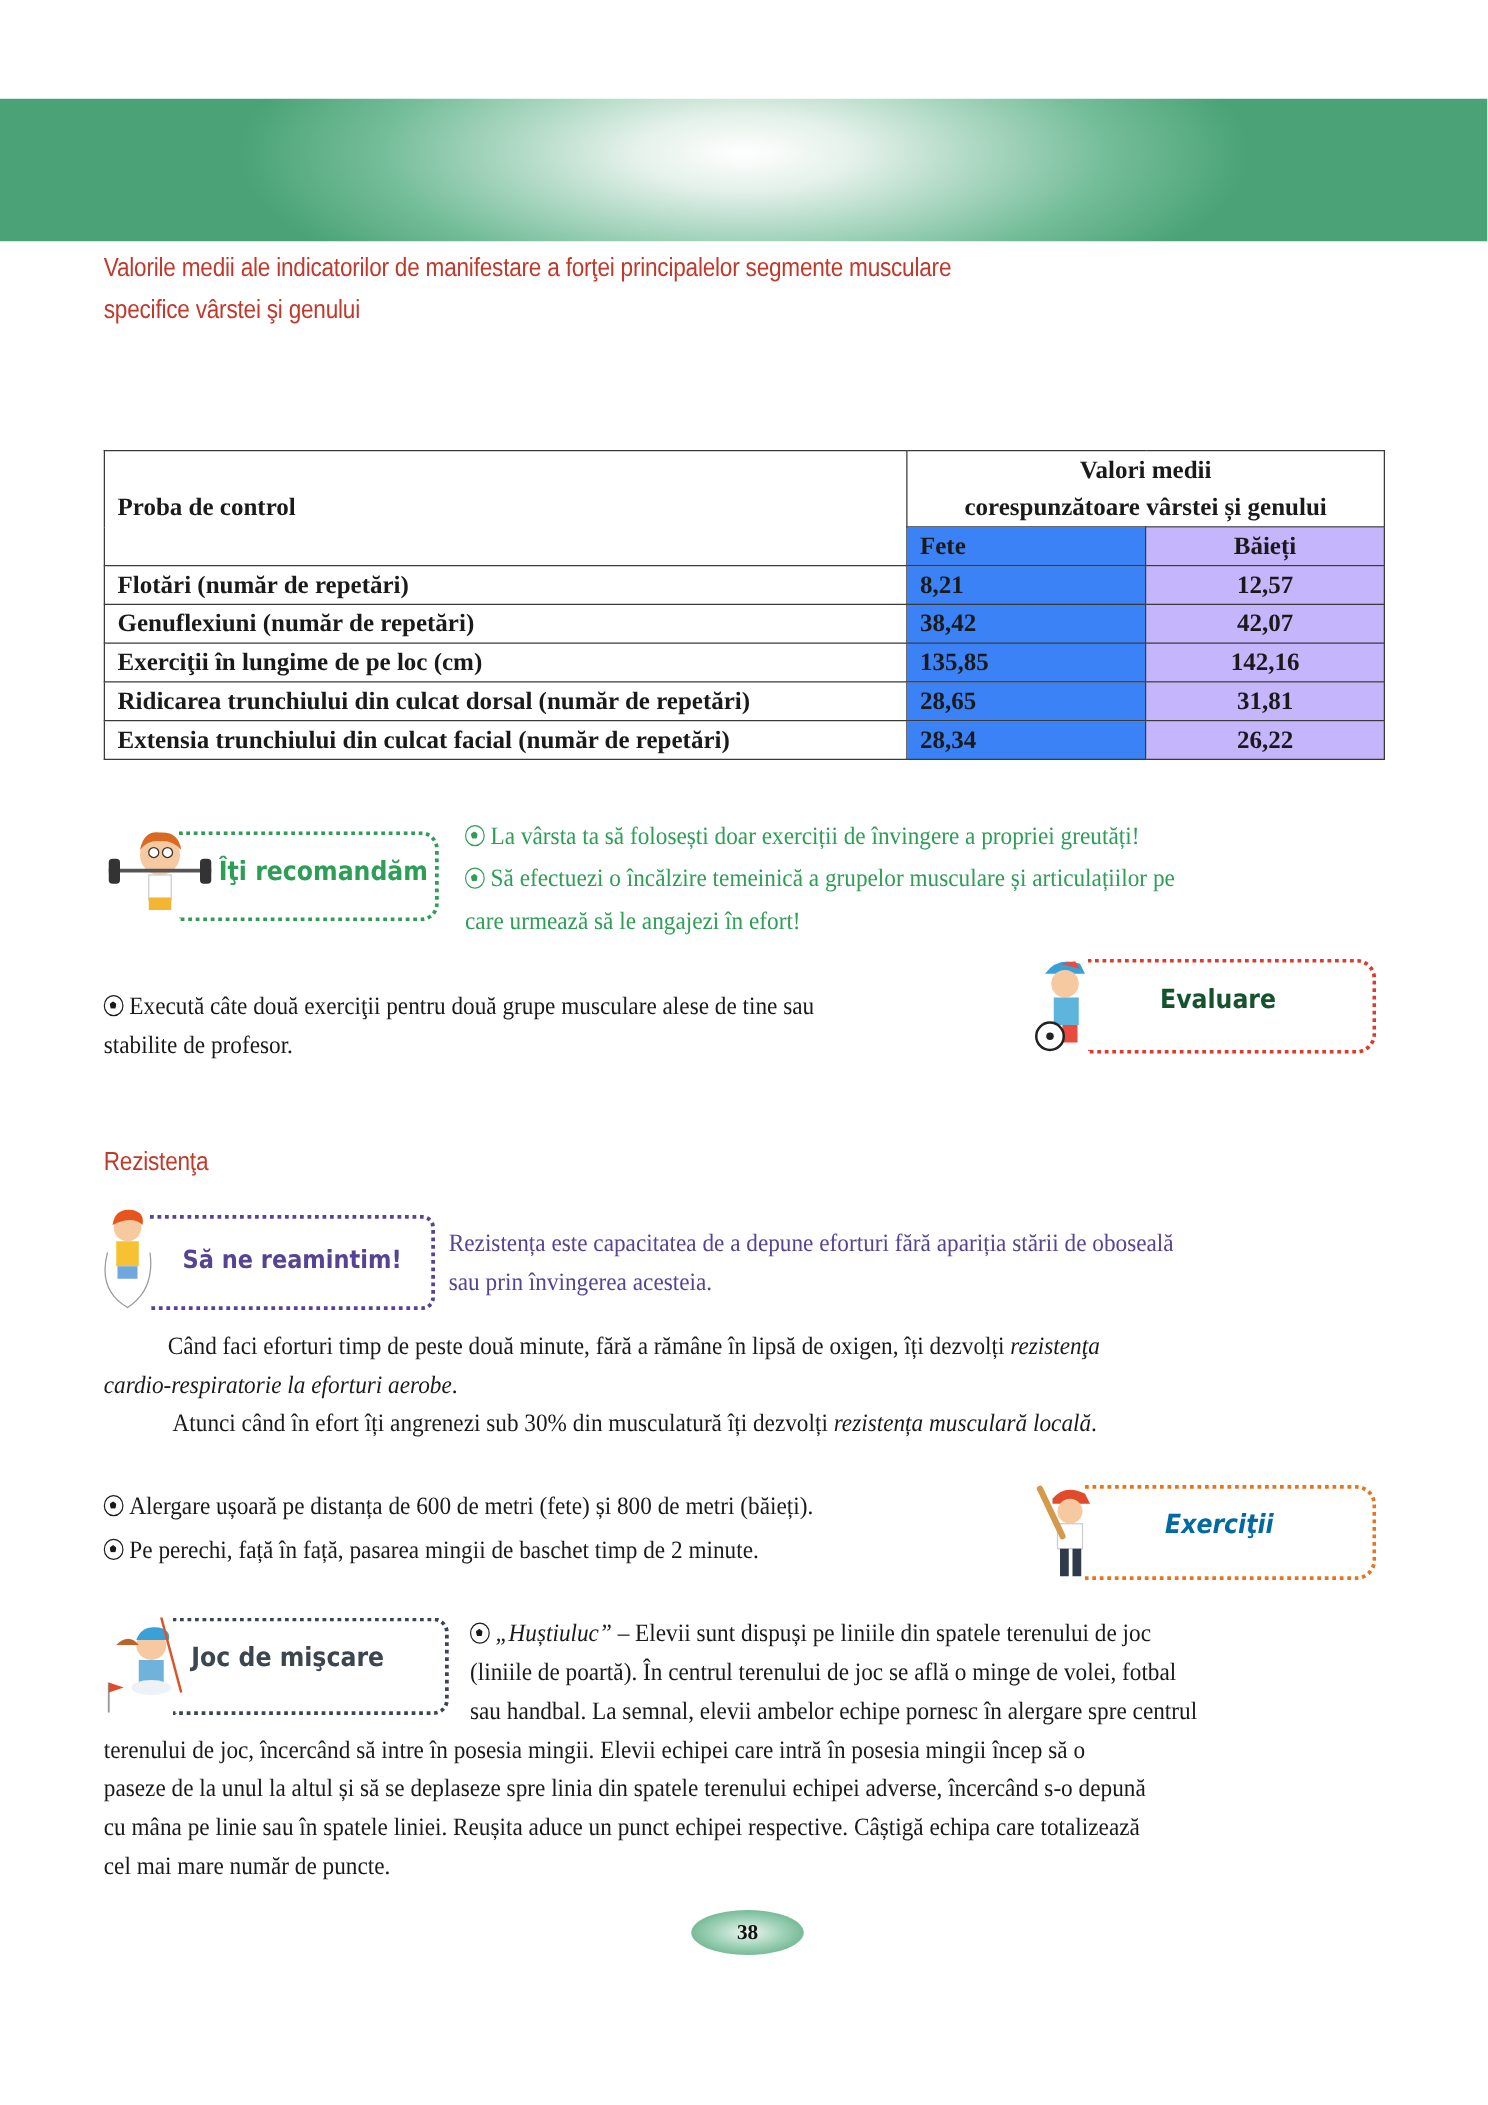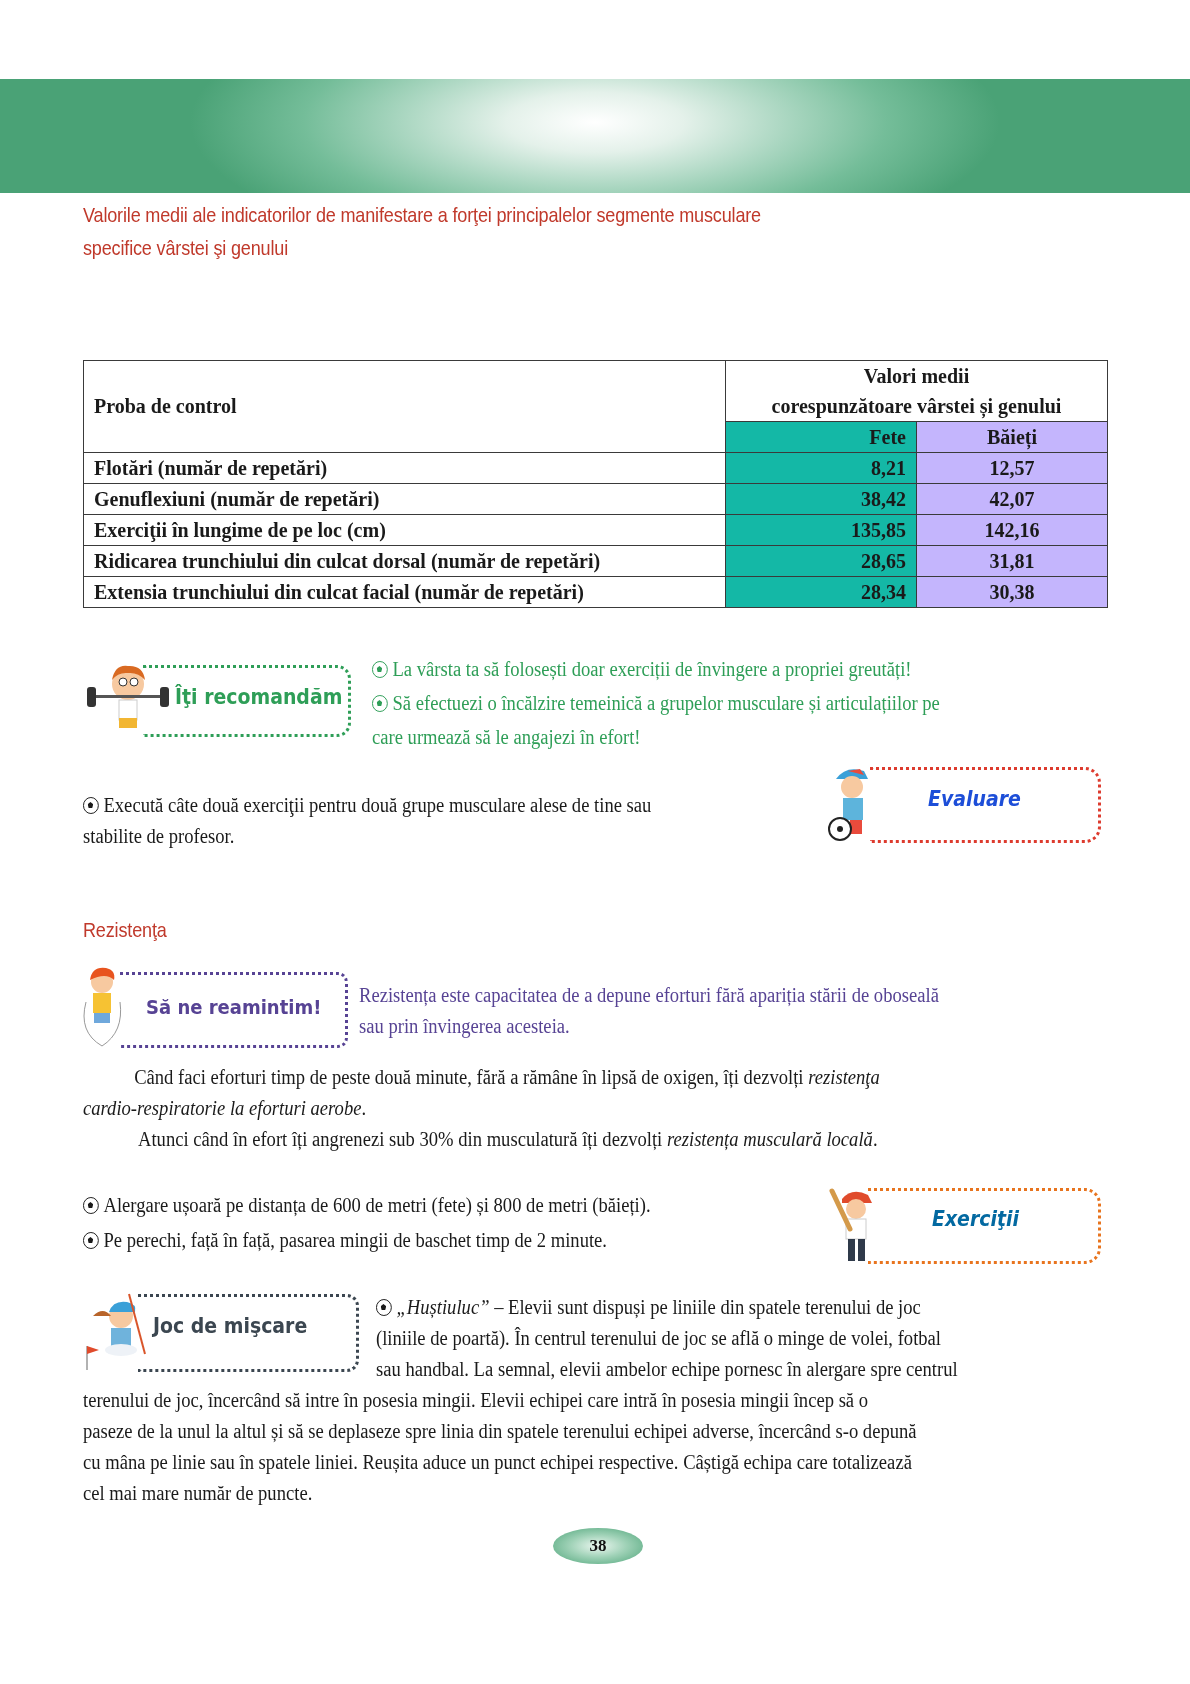--- a/index.html
+++ b/index.html
@@ -9,38 +9,38 @@
     background: radial-gradient(ellipse 34% 120% at 50% 38%, #ffffff 0%, #e4f1ea 22%, #a9d6c0 48%, #74bd99 72%, #4aa276 100%); }
   .h-title { position:absolute; left:83px; font-family:"Liberation Sans", sans-serif; color:#c0392b;
     font-size:21px; letter-spacing:-0.2px; transform:scaleX(0.86); transform-origin:left top; white-space:nowrap; }
   .p { position:absolute; font-size:20px; line-height:31px; white-space:nowrap; }
   .justify { white-space:normal; text-align:justify; text-align-last:left; }
   .indent { text-indent:55px; }
 
   table.data { position:absolute; left:83px; top:360px; width:1025px; border-collapse:collapse;
     font-family:"Liberation Serif", serif; font-size:20px; font-weight:bold; }
   table.data td { border:1.5px solid #3a3a3a; padding:0 10px; height:30px; }
-  table.data .c-fete { background:#14b8a6; text-align:right; width:170px;margin-left:15px; }
+  table.data .c-fete { background:#3b82f6; text-align:left; width:170px;margin-left:15px; }
   table.data .c-baieti { background:#c4b5fd; text-align:center; width:170px; }
   table.data .hdr-main { text-align:center; line-height:30px; }
 
   .ball { display:inline-block; width:17px; height:17px; border:1.6px solid currentColor; border-radius:50%;
     position:relative; vertical-align:-2px; margin-right:5px; box-sizing:border-box; }
   .ball::after { content:""; position:absolute; left:4px; top:4px; width:6px; height:6px; background:currentColor;
     clip-path: polygon(50% 0%, 100% 38%, 82% 100%, 18% 100%, 0% 38%); }
 
   .callout { position:absolute; box-sizing:border-box; }
   .callout .frame { position:absolute; border:3px dotted; border-radius:14px; }
   .callout .label { position:absolute; font-family:"DejaVu Sans", sans-serif; font-weight:bold; white-space:nowrap; }
   .kid { position:absolute; }
 
   .green { color:#2e9e57; }
   .purple { color:#574394; }
   .orange { color:#0369a1;font-style:italic; }
-  .red { color:#1d4ed8;font-style:italic; }
+  .red { color:#14532d; }
   .slate { color:#3b4650; }
 
   .page-num { position:absolute; left:553px; top:1528px; width:90px; height:36px; border-radius:50%;
     background: radial-gradient(ellipse at 50% 50%, #ecf7f0 0%, #9ed1b6 45%, #4aa276 100%);
     display:flex; align-items:center; justify-content:center;
     font-family:Liberation Serif, serif; font-weight:bold; font-size:17px; color:#111; }
 </style>
 </head>
 <body>
 
@@ -81,21 +81,21 @@
     <td class="c-baieti">142,16</td>
   </tr>
   <tr>
     <td>Ridicarea trunchiului din culcat dorsal (număr de repetări)</td>
     <td class="c-fete">28,65</td>
     <td class="c-baieti">31,81</td>
   </tr>
   <tr>
     <td>Extensia trunchiului din culcat facial (număr de repetări)</td>
     <td class="c-fete">28,34</td>
-    <td class="c-baieti">30,38</td>
+    <td class="c-baieti">26,22</td>
   </tr>
 </tbody>
   </table>
 
 <div class="callout green" style="left:83px; top:660px; width:275px; height:80px;text-align:right;">
   <div class="frame" style="left:60px; top:5px; width:205px; height:66px; border-color:#2e9e57; border-left:none; border-radius:0 14px 14px 0;"></div>
   <svg class="kid" style="left:0; top:0;" width="90" height="82" viewBox="0 0 90 82">
     <circle cx="45" cy="24" r="16" fill="#f7c9a0"></circle>
     <path d="M29 20 Q32 4 45 6 Q60 5 62 20 Q55 12 45 13 Q35 12 29 20Z" fill="#d96a22"></path>
     <circle cx="40" cy="22" r="4" fill="#fff" stroke="#333"></circle>

